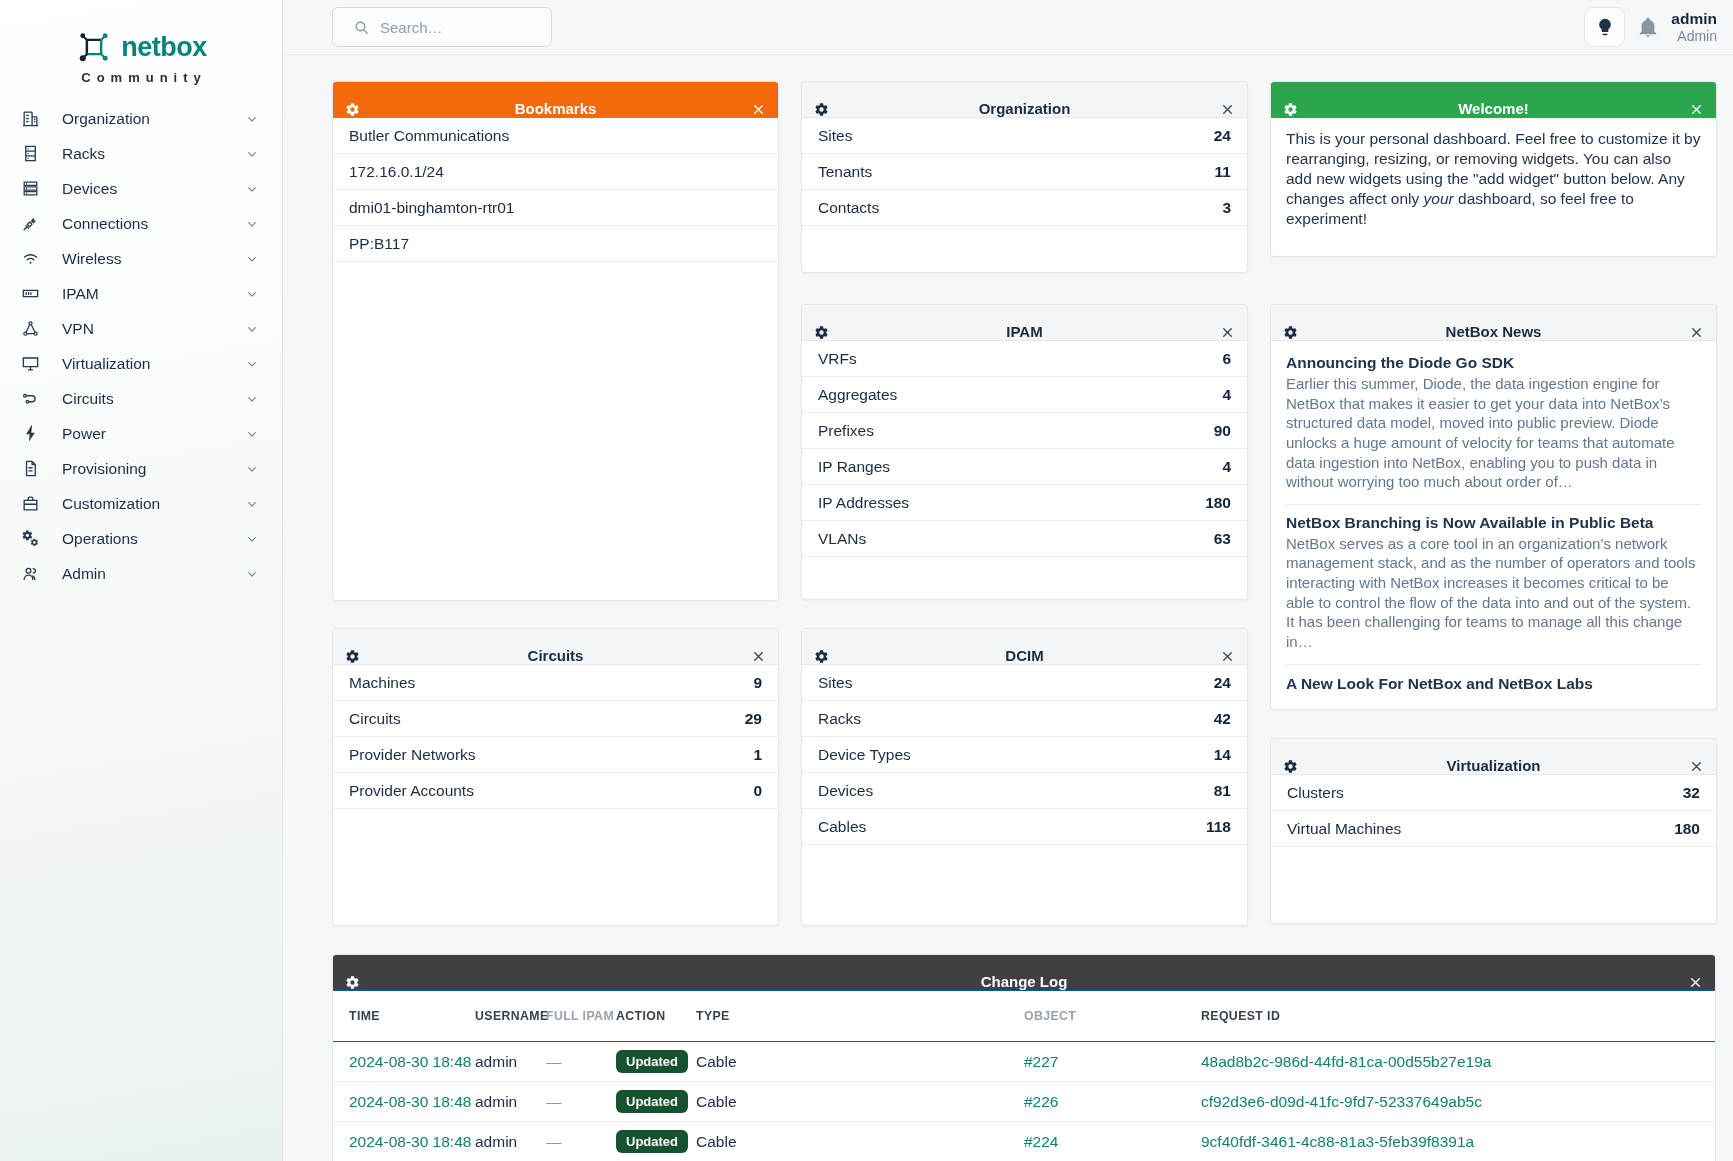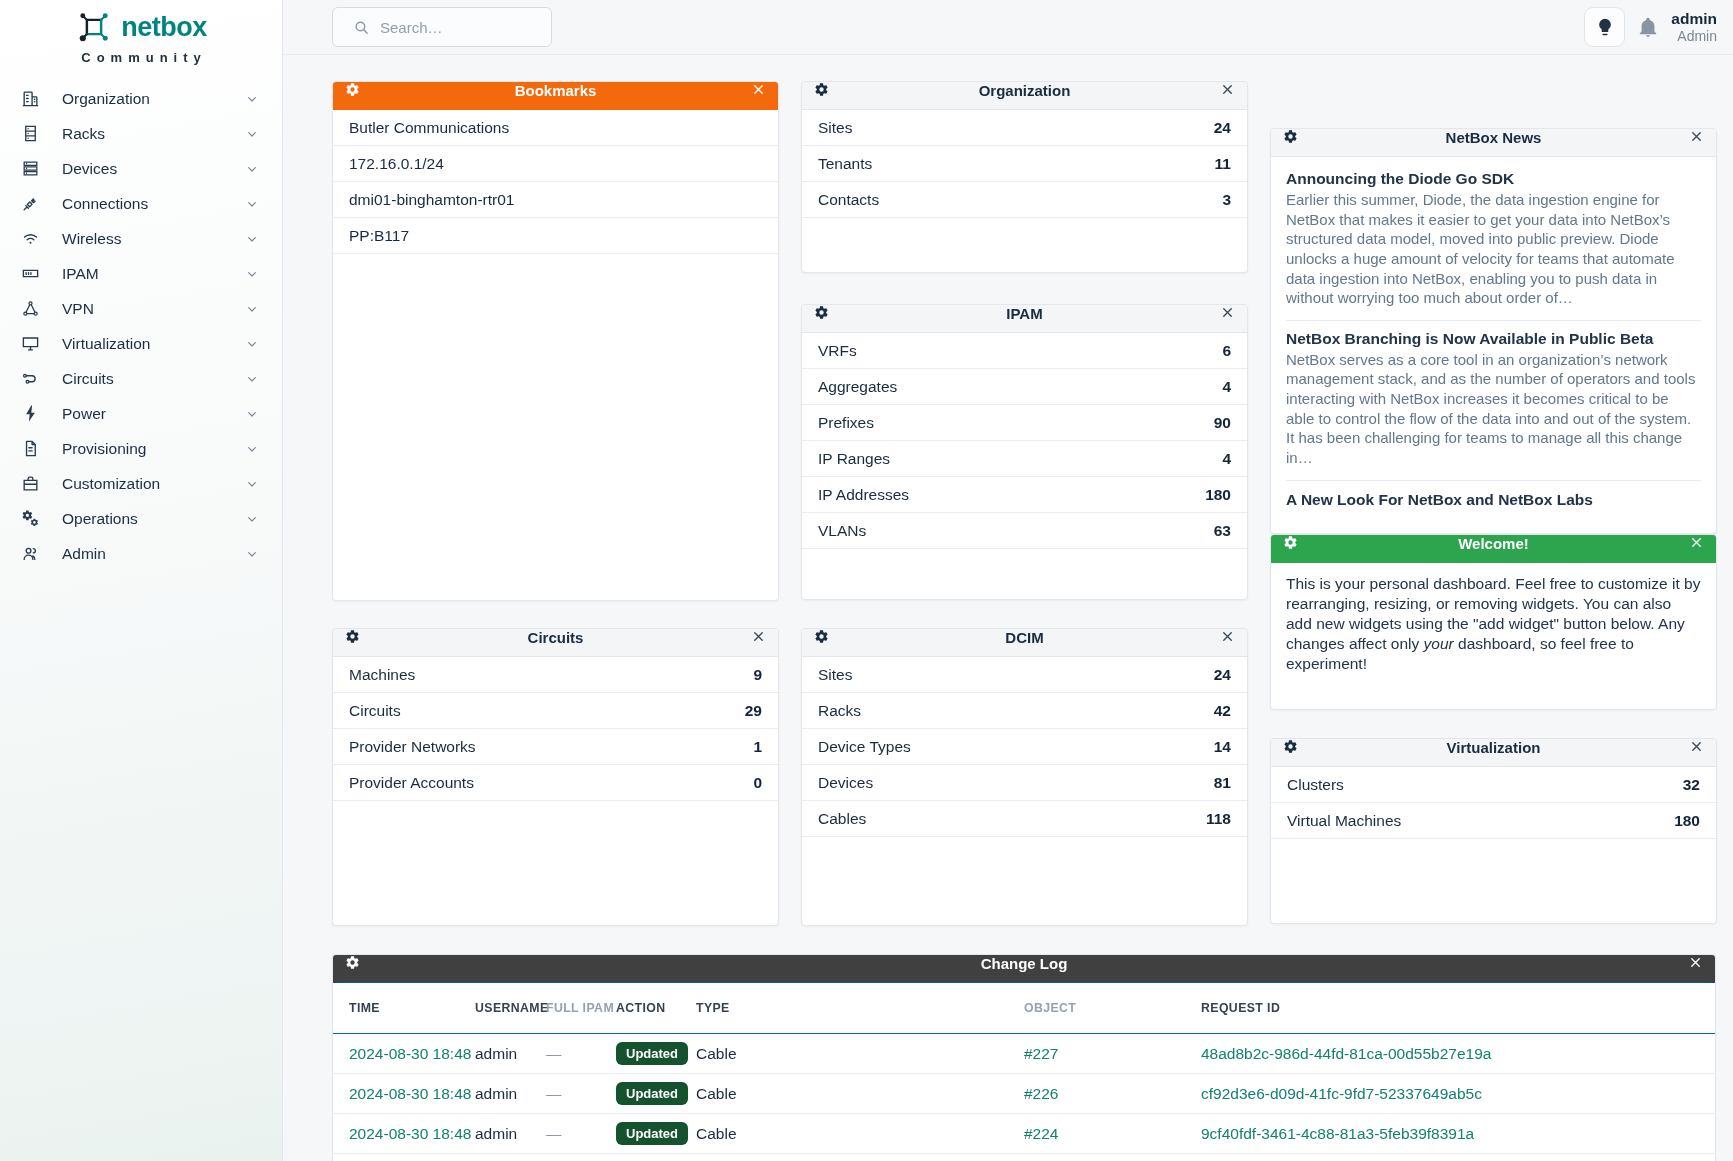--- a/index.html
+++ b/index.html
@@ -4,21 +4,21 @@
 <style>
   * { margin:0; padding:0; box-sizing:border-box; }
   html,body { width:1733px; height:1161px; overflow:hidden; }
   body { font-family:"Liberation Sans", sans-serif; background:#f6f7f8; color:#1b2b40; }
   .app { width:1733px; height:1161px; display:flex; overflow:hidden; }
 
   
   .sidebar { width:283px; flex-shrink:0; height:100%;
     background:linear-gradient(170deg,#ffffff 0%,#f8fafa 45%,#eaf2f0 100%);
     border-right:1px solid #e3e7ea; }
-  .brand { padding-top:8px; text-align:center; }
+  .brand { padding-top:28px; text-align:center; }
   .brand-row { display:flex; align-items:center; justify-content:center; gap:8px; }
   .brand-word { font-size:27px; font-weight:bold; color:#00857e; letter-spacing:-0.5px; }
   .brand-sub { margin-top:4px; font-size:13px; font-weight:600; letter-spacing:6px; color:#22303f; padding-left:6px;}
   .nav { margin-top:16px; }
   .nav-item { display:flex; align-items:center; height:35px; padding:0 22px 0 21px; cursor:pointer; color:#1d2d44; }
   .nav-item svg.nic { width:19px; height:19px; color:#2a3a4d; flex-shrink:0; }
   .nav-label { margin-left:22px; font-size:15.5px; flex:1; }
   .nav-item svg.chev { width:16px; height:16px; color:#7e8896; }
 
   
@@ -39,21 +39,21 @@
   .user-name { font-size:15.5px; font-weight:bold; color:#17273c; }
   .user-role { font-size:14px; color:#7d8795; }
 
   
   .content { padding:26px 16px 0 49px; }
   .grid { display:flex; gap:22px; }
   .col { width:447px; display:flex; flex-direction:column; }
 
   .card { background:#fff; border:1px solid #e3e6ea; border-radius:4px;
     box-shadow:0 1px 2px rgba(20,30,40,.05); overflow:hidden; }
-  .card-head { height:28px; display:flex; align-items:flex-start; padding:0 12px;
+  .card-head { height:36px; display:flex; align-items:flex-end; padding:0 12px;
     background:#f3f5f6; border-bottom:1px solid #e3e6ea; color:#1b2b40; }
   .card-head .gear { width:15px; height:15px; cursor:pointer; color:#1b2b40; flex-shrink:0; }
   .card-head .title { flex:1; text-align:center; font-size:15px; font-weight:bold; }
   .card-head .close { width:15px; height:15px; cursor:pointer; color:#3c4856; flex-shrink:0; }
   .card-head.orange { background:#f4690c; border-bottom-color:#f4690c; color:#fff; }
   .card-head.green  { background:#2da44e; border-bottom-color:#2da44e; color:#fff; }
   .card-head.blue   { background:#404040; border-bottom-color:#0e57a6; color:#fff; }
   .card-head.orange .gear,.card-head.green .gear,.card-head.blue .gear,
   .card-head.orange .close,.card-head.green .close,.card-head.blue .close { color:#fff; }
 
@@ -514,20 +514,33 @@
                 <span class="stat-value">81</span>
               </div>
             <div class="stat-row">
                 <span class="stat-label">Cables</span>
                 <span class="stat-value">118</span>
               </div>
           </div>
         </div>
 
         <div class="col">
+          <div class="card" style="height:176px">
+            <div class="card-head green">
+              <svg class="gear">
+                  <use href="#i-gear"></use>
+                </svg>
+              <span class="title">Welcome!</span>
+              <svg class="close">
+                  <use href="#i-close"></use>
+                </svg>
+            </div>
+            <p class="welcome-body"><span>This is your personal dashboard. Feel free to customize it by rearranging, resizing, or removing widgets. You can also add new widgets using the "add widget" button below. Any changes affect only </span><i>your</i><span> dashboard, so feel free to experiment!</span></p>
+          </div>
+
           <div class="card" style="height:406px;margin-top:47px">
             <div class="card-head">
               <svg class="gear">
                   <use href="#i-gear"></use>
                 </svg>
               <span class="title">NetBox News</span>
               <svg class="close">
                   <use href="#i-close"></use>
                 </svg>
             </div>
@@ -537,33 +550,20 @@
                 <div class="news-text">Earlier this summer, Diode, the data ingestion engine for NetBox that makes it easier to get your data into NetBox’s structured data model, moved into public preview. Diode unlocks a huge amount of velocity for teams that automate data ingestion into NetBox, enabling you to push data in without worrying too much about order of…</div>
               </div>
               <div class="news-item">
                 <a class="news-title">NetBox Branching is Now Available in Public Beta</a>
                 <div class="news-text">NetBox serves as a core tool in an organization’s network management stack, and as the number of operators and tools interacting with NetBox increases it becomes critical to be able to control the flow of the data into and out of the system. It has been challenging for teams to manage all this change in…</div>
               </div>
               <div class="news-footer">
                 <a class="news-title">A New Look For NetBox and NetBox Labs</a>
               </div>
             </div>
-          </div>
-
-          <div class="card" style="height:176px">
-            <div class="card-head green">
-              <svg class="gear">
-                  <use href="#i-gear"></use>
-                </svg>
-              <span class="title">Welcome!</span>
-              <svg class="close">
-                  <use href="#i-close"></use>
-                </svg>
-            </div>
-            <p class="welcome-body"><span>This is your personal dashboard. Feel free to customize it by rearranging, resizing, or removing widgets. You can also add new widgets using the "add widget" button below. Any changes affect only </span><i>your</i><span> dashboard, so feel free to experiment!</span></p>
           </div>
 
           <div class="card" style="height:186px;margin-top:28px">
             <div class="card-head">
               <svg class="gear">
                   <use href="#i-gear"></use>
                 </svg>
               <span class="title">Virtualization</span>
               <svg class="close">
                   <use href="#i-close"></use>

